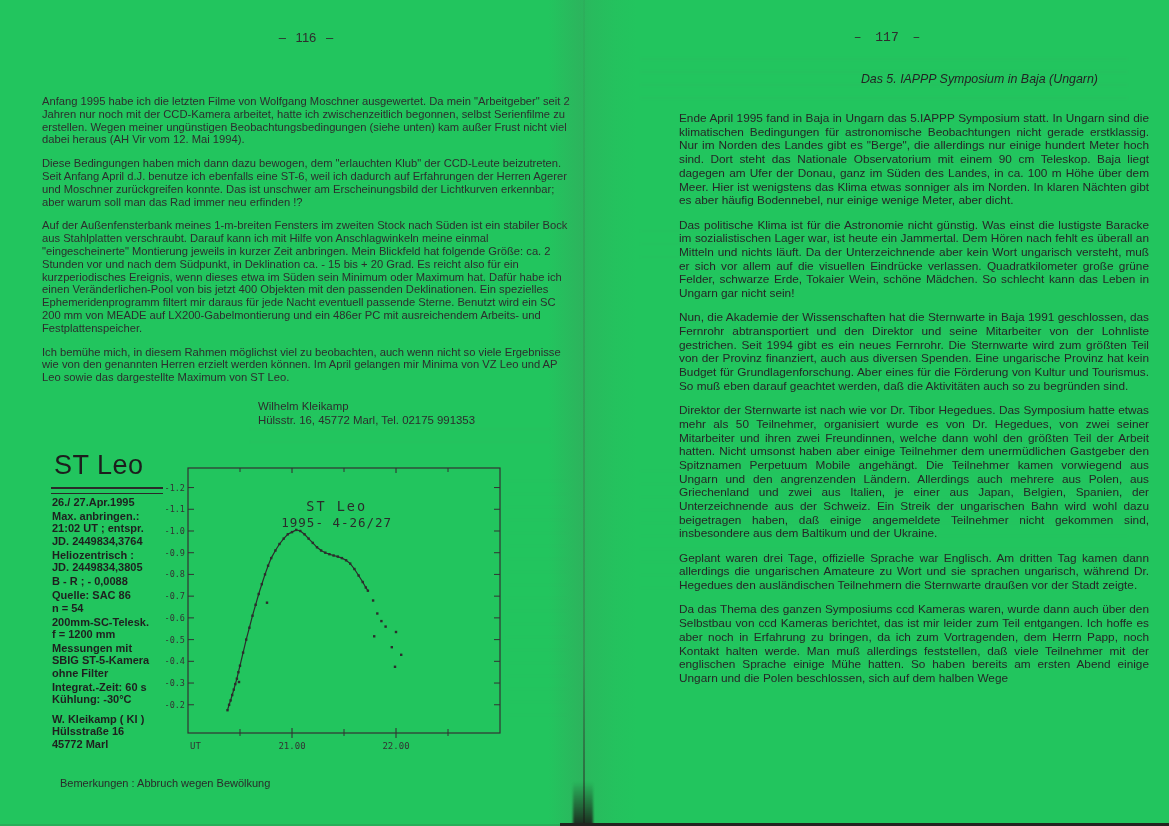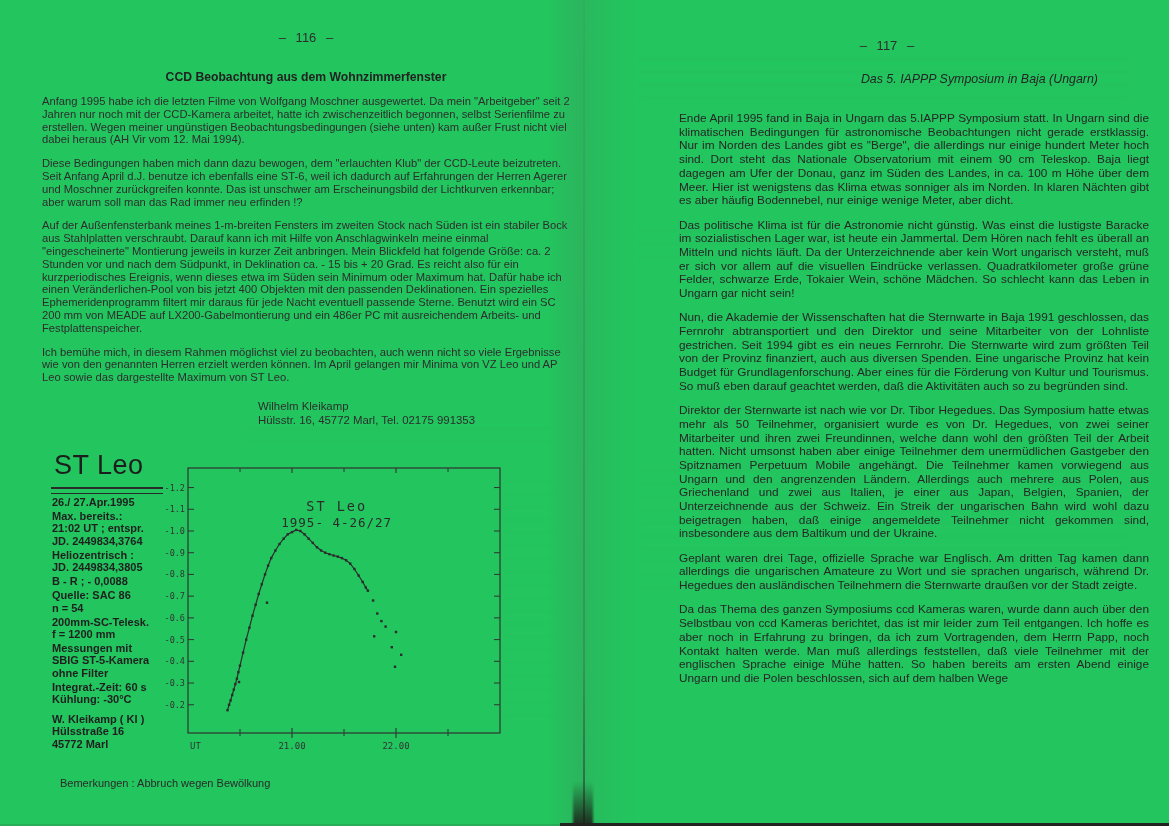--- a/index.html
+++ b/index.html
@@ -16,21 +16,21 @@
   #lp-sig{left:258px;top:399px;font-size:11.4px;line-height:14px;color:#2d2d2d;}
   
   #fig-head{left:54px;top:450px;font-size:27px;letter-spacing:.5px;color:#1d1d1d;}
   #fig-ul{left:51px;top:487px;width:112px;height:4px;border-top:2px solid #2a2a2a;border-bottom:1.5px solid #2a2a2a;}
   #fig-info{left:52px;top:496px;width:136px;font-size:11px;font-weight:bold;line-height:12.2px;color:#1f1f1f;}
   .fig-group{margin:0 0 2px 0;}
   .fig-group.last{margin-top:8px;}
   #chart{left:150px;top:458px;}
   #fig-remark{left:60px;top:777px;font-size:11px;font-weight:normal;color:#2a2a2a;}
   
-  #rp-num{left:652px;top:38px;width:470px;}
+  #rp-num{left:652px;top:30px;width:470px;font-family:Liberation Mono, monospace;}
   #rp-title{left:628px;top:72px;width:470px;text-align:right;font-size:12.4px;color:#242424;font-style:italic;}
   #rp-body{left:652px;top:112px;width:470px;font-size:11.8px;line-height:13.7px;text-align:justify;color:#262626;margin-left:27px;}
   #rp-body p{margin:0 0 10.6px 0;}
   
   #gutter{left:548px;top:0;width:90px;height:826px;pointer-events:none;
     background:linear-gradient(90deg,rgba(95,95,88,0) 0%,rgba(95,95,88,0.16) 36%,rgba(95,95,88,0.10) 48%,rgba(95,95,88,0.03) 75%,rgba(95,95,88,0) 100%);}
   #gutter-line{left:583px;top:0;width:2px;height:826px;pointer-events:none;
     background:linear-gradient(180deg,rgba(70,70,64,0.06),rgba(70,70,64,0.28) 80%,rgba(40,40,36,0.6));}
   #gutter-blob{left:573px;bottom:0;width:20px;height:44px;pointer-events:none;
     background:linear-gradient(to top,rgba(25,25,22,0.9),rgba(25,25,22,0));filter:blur(1px);}
@@ -43,40 +43,39 @@
   #ghost3{left:640px;top:470px;width:488px;height:128px;opacity:.3;}
   #ghost4{left:250px;top:428px;width:300px;height:26px;opacity:.4;}
   #ghost5{left:506px;top:480px;width:62px;height:240px;opacity:.3;}
 </style>
 </head>
 <body>
 
 <div id="sheet">
 
   <div class="abs pagenum" id="lp-num">–  116  –</div>
-  <div class="abs" id="lp-title">CCD Beobachtung aus dem Wohnzimmerfenster</div>
   <div class="abs" id="lp-body">
       <p>Anfang 1995 habe ich die letzten Filme von Wolfgang Moschner ausgewertet. Da mein "Arbeitgeber" seit 2 Jahren nur noch mit der CCD-Kamera arbeitet, hatte ich zwischenzeitlich begonnen, selbst Serienfilme zu erstellen. Wegen meiner ungünstigen Beobachtungsbedingungen (siehe unten) kam außer Frust nicht viel dabei heraus (AH Vir vom 12. Mai 1994).</p>
       <p>Diese Bedingungen haben mich dann dazu bewogen, dem "erlauchten Klub" der CCD-Leute beizutreten. Seit Anfang April d.J. benutze ich ebenfalls eine ST-6, weil ich dadurch auf Erfahrungen der Herren Agerer und Moschner zurückgreifen konnte. Das ist unschwer am Erscheinungsbild der Lichtkurven erkennbar; aber warum soll man das Rad immer neu erfinden !?</p>
       <p>Auf der Außenfensterbank meines 1-m-breiten Fensters im zweiten Stock nach Süden ist ein stabiler Bock aus Stahlplatten verschraubt. Darauf kann ich mit Hilfe von Anschlagwinkeln meine einmal "eingescheinerte" Montierung jeweils in kurzer Zeit anbringen. Mein Blickfeld hat folgende Größe: ca. 2 Stunden vor und nach dem Südpunkt, in Deklination ca. - 15 bis + 20 Grad. Es reicht also für ein kurzperiodisches Ereignis, wenn dieses etwa im Süden sein Minimum oder Maximum hat. Dafür habe ich einen Veränderlichen-Pool von bis jetzt 400 Objekten mit den passenden Deklinationen. Ein spezielles Ephemeridenprogramm filtert mir daraus für jede Nacht eventuell passende Sterne. Benutzt wird ein SC 200 mm von MEADE auf LX200-Gabelmontierung und ein 486er PC mit ausreichendem Arbeits- und Festplattenspeicher.</p>
       <p>Ich bemühe mich, in diesem Rahmen möglichst viel zu beobachten, auch wenn nicht so viele Ergebnisse wie von den genannten Herren erzielt werden können. Im April gelangen mir Minima von VZ Leo und AP Leo sowie das dargestellte Maximum von ST Leo.</p>
     </div>
   <div class="abs" id="lp-sig">
     <div>Wilhelm Kleikamp</div>
     <div>Hülsstr. 16, 45772 Marl, Tel. 02175 991353</div>
   </div>
 
   <div class="abs" id="fig-head">ST Leo</div>
   <div class="abs" id="fig-ul"></div>
   <div class="abs" id="fig-info">
       <div class="fig-group">
         <div>26./ 27.Apr.1995</div>
       </div>
       <div class="fig-group">
-        <div>Max. bereits.:</div>
+        <div>Max. anbringen.:</div>
         <div>21:02 UT ; entspr.</div>
         <div>JD. 2449834,3764</div>
       </div>
       <div class="fig-group">
         <div>Heliozentrisch :</div>
         <div>JD. 2449834,3805</div>
       </div>
       <div class="fig-group">
         <div>B - R ; - 0,0088</div>
       </div>

